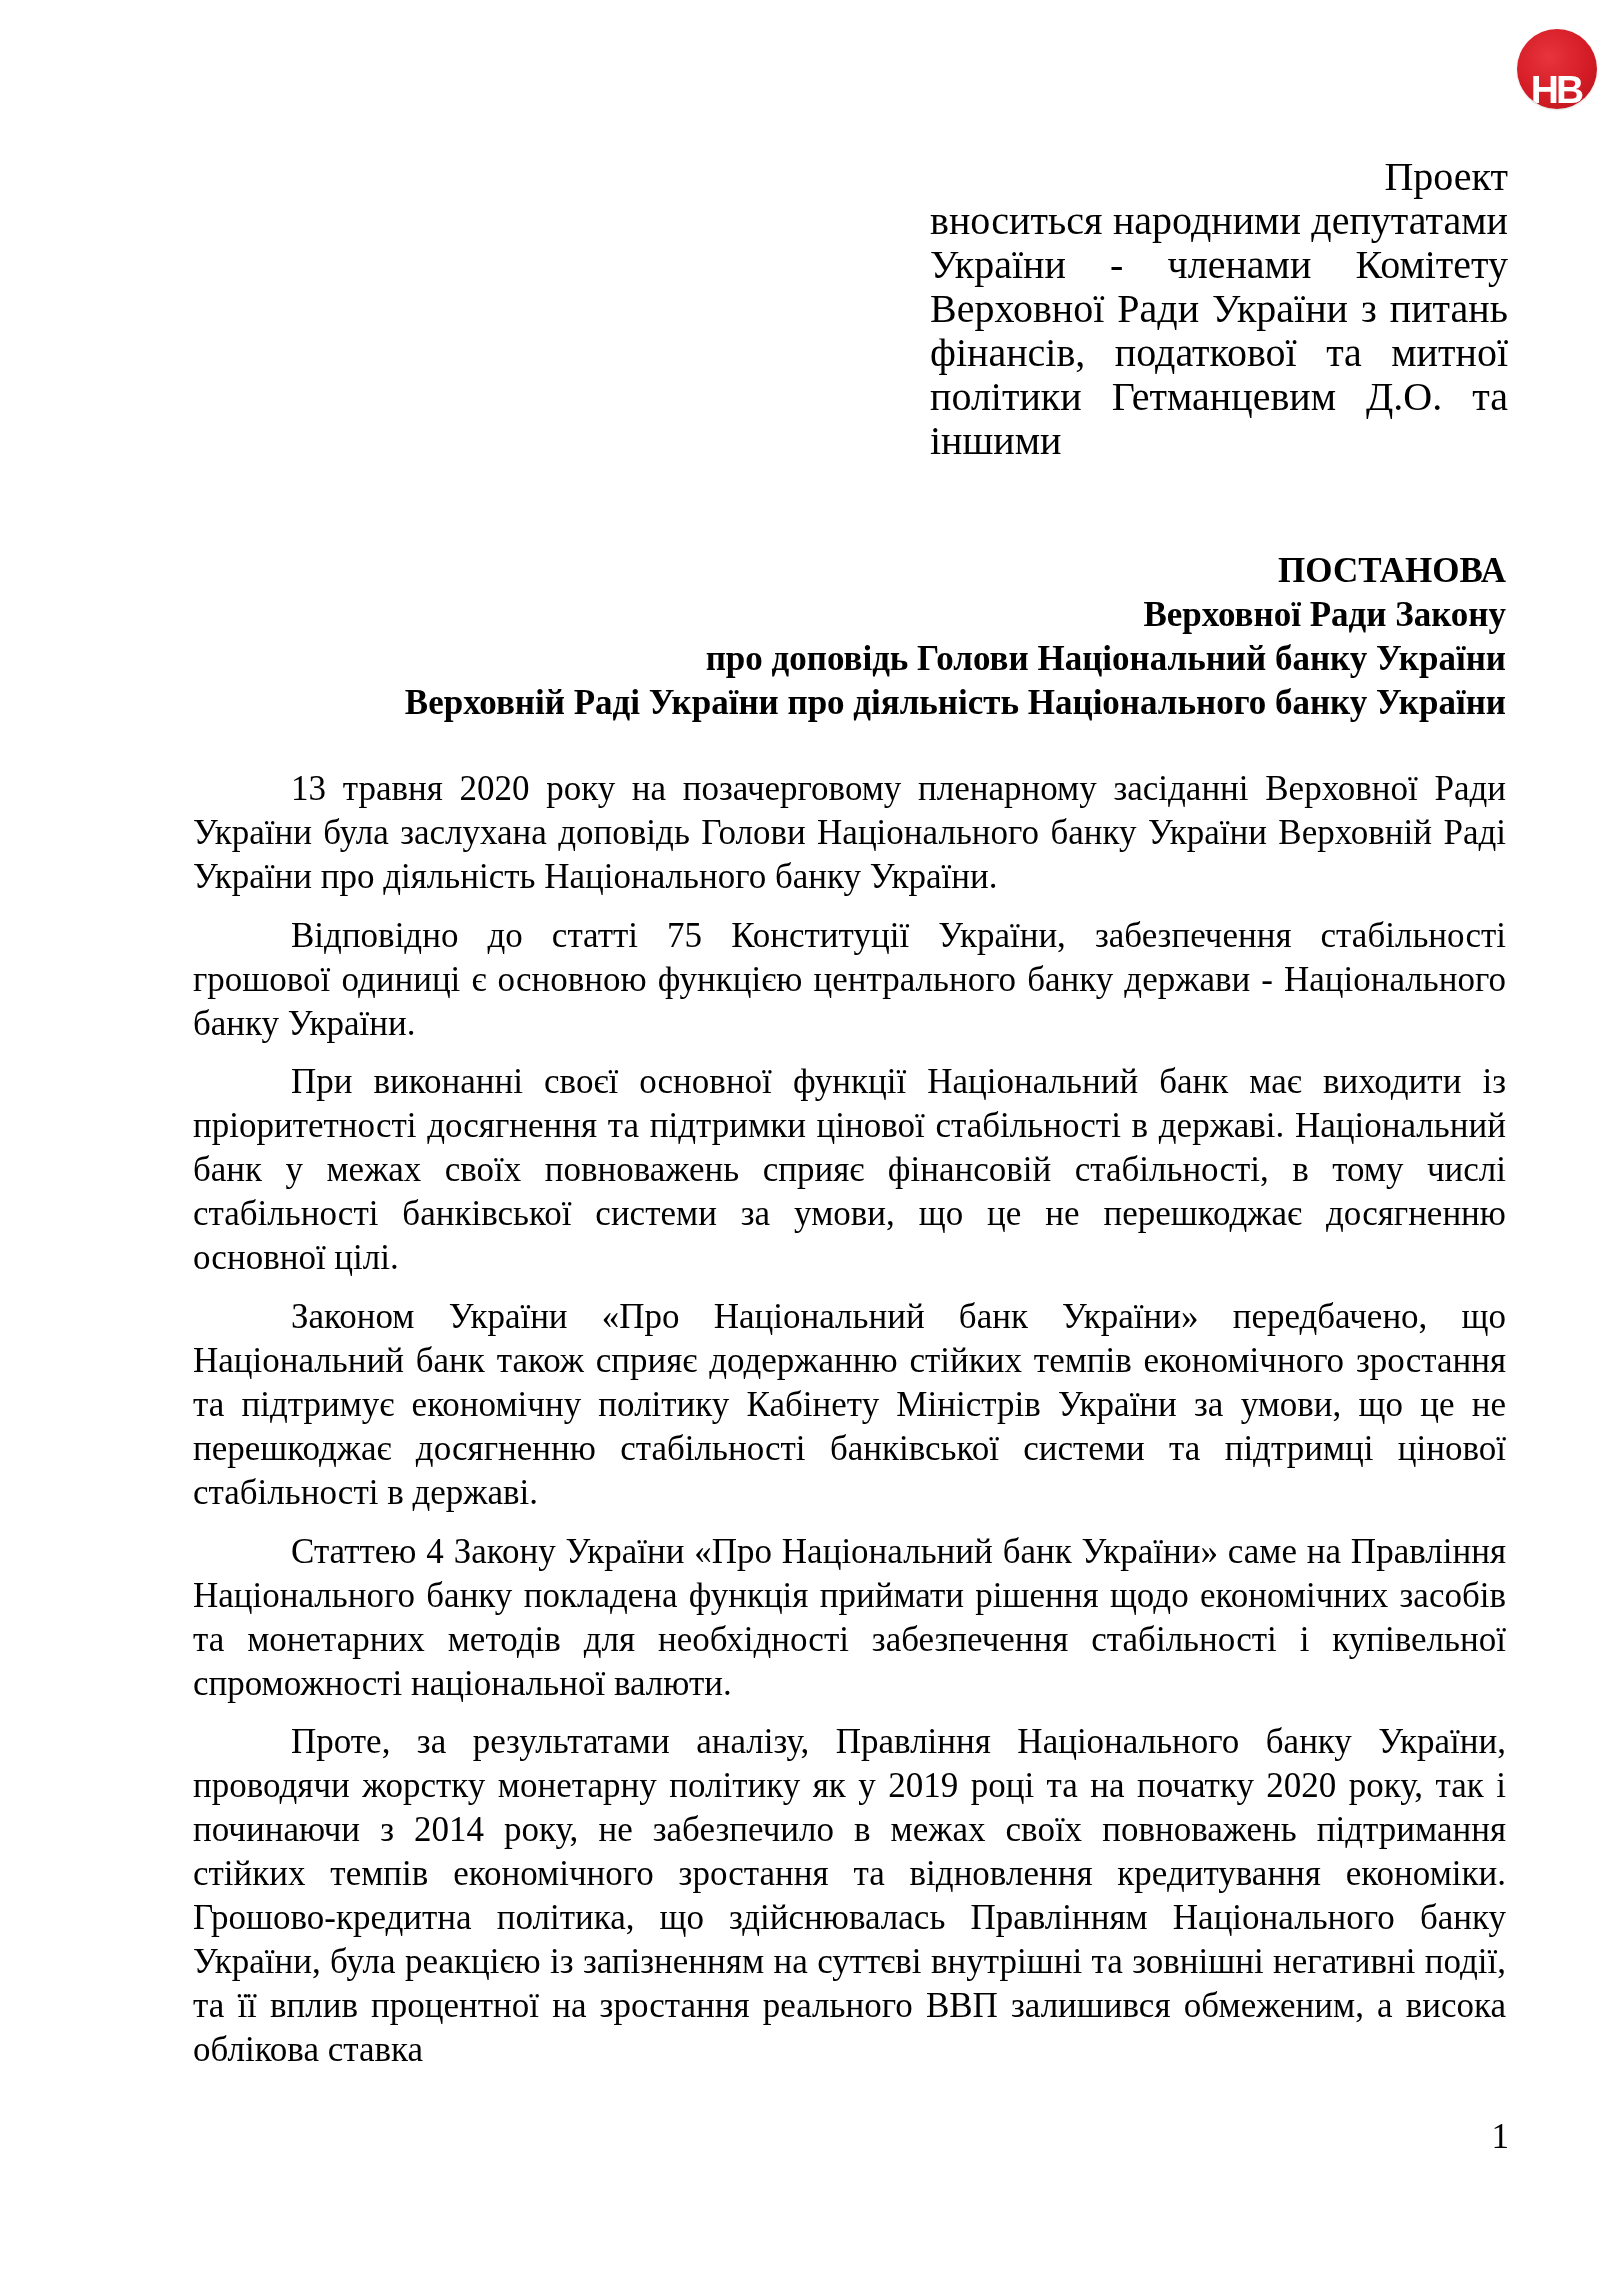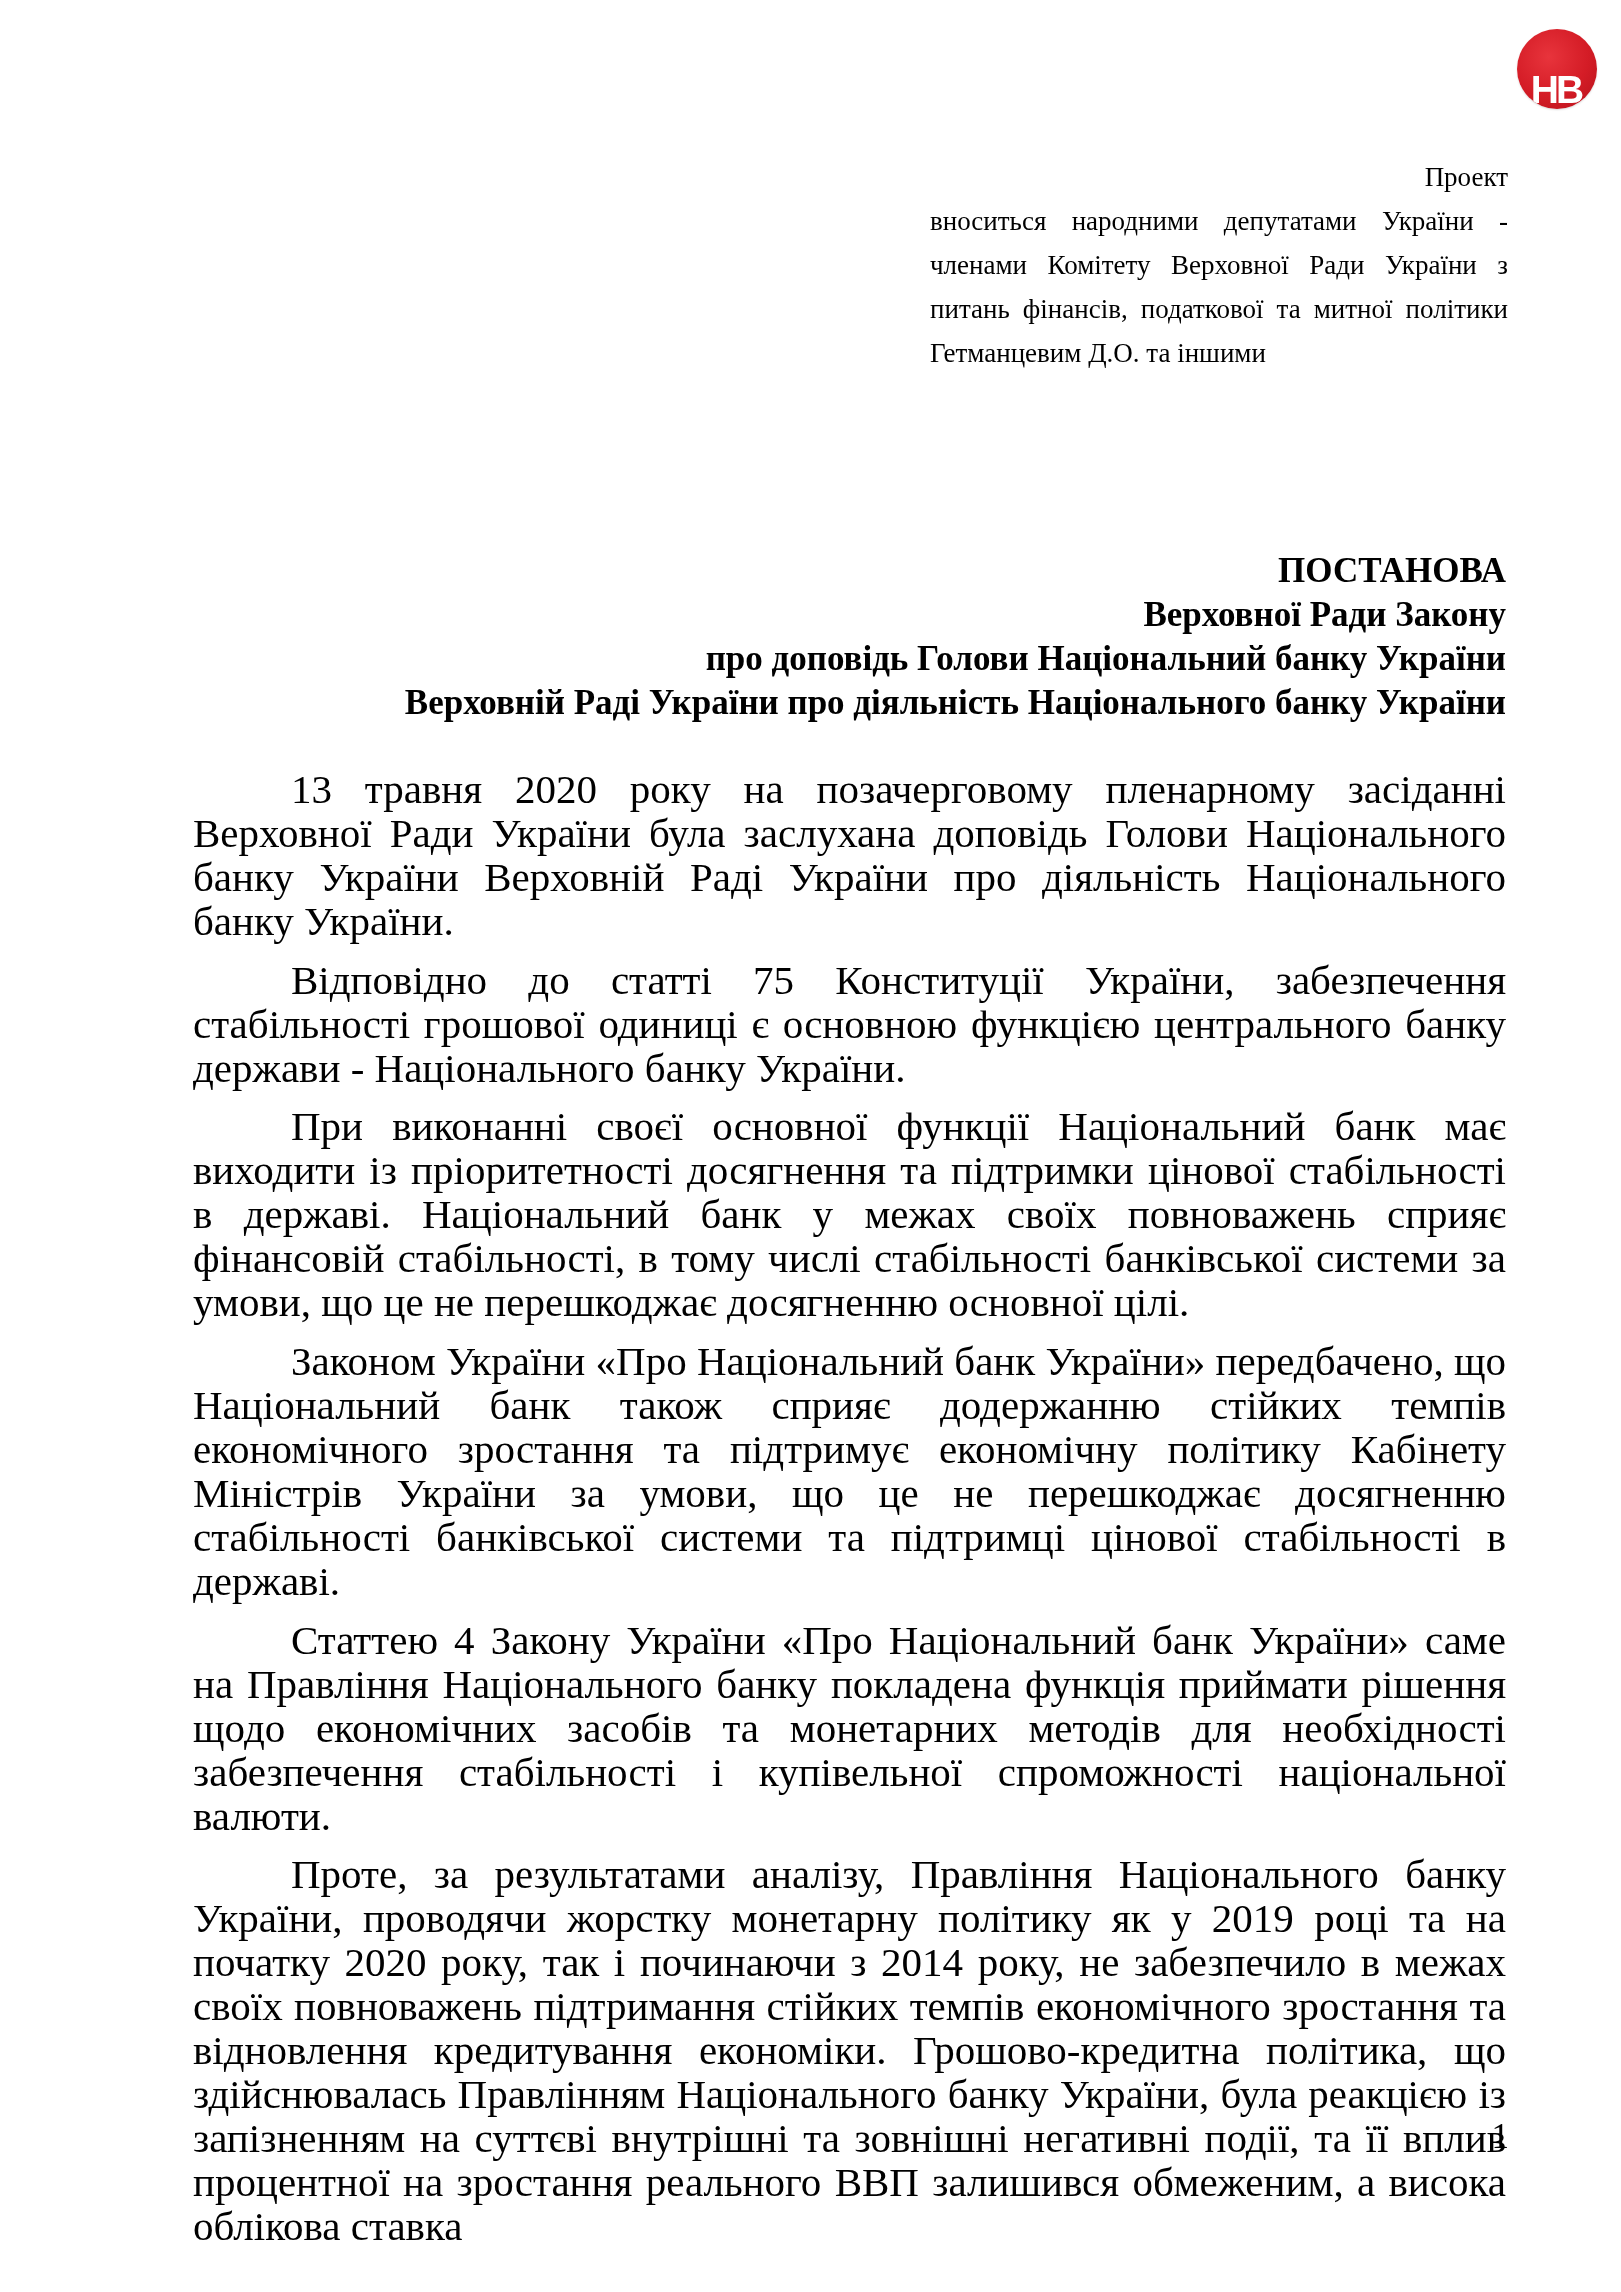--- a/index.html
+++ b/index.html
@@ -36,21 +36,21 @@
       color: #ffffff;
       letter-spacing: -2.9px;
       line-height: 1;
       margin-left: -2px;
     }
     .submitter {
       position: absolute;
       left: 930px;
       top: 155px;
       width: 578px;
-      font-size: 27px;
+      font-size: 40px;
       line-height: 44px;
     }
     .submitter .project {
       text-align: right;
     }
     .submitter .by {
       text-align: justify;
       text-align-last: left;
     }
     .title-block {
@@ -61,21 +61,21 @@
       text-align: right;
       font-weight: bold;
       font-size: 35px;
       line-height: 44px;
     }
     .body-text {
       position: absolute;
       left: 193px;
       top: 767px;
       width: 1313px;
-      font-size: 41px;
+      font-size: 35px;
       line-height: 44px;
     }
     .body-text p {
       margin: 0 0 14.7px 0;
       text-indent: 98px;
       text-align: justify;
     }
     .page-number {
       position: absolute;
       left: 1470px;

